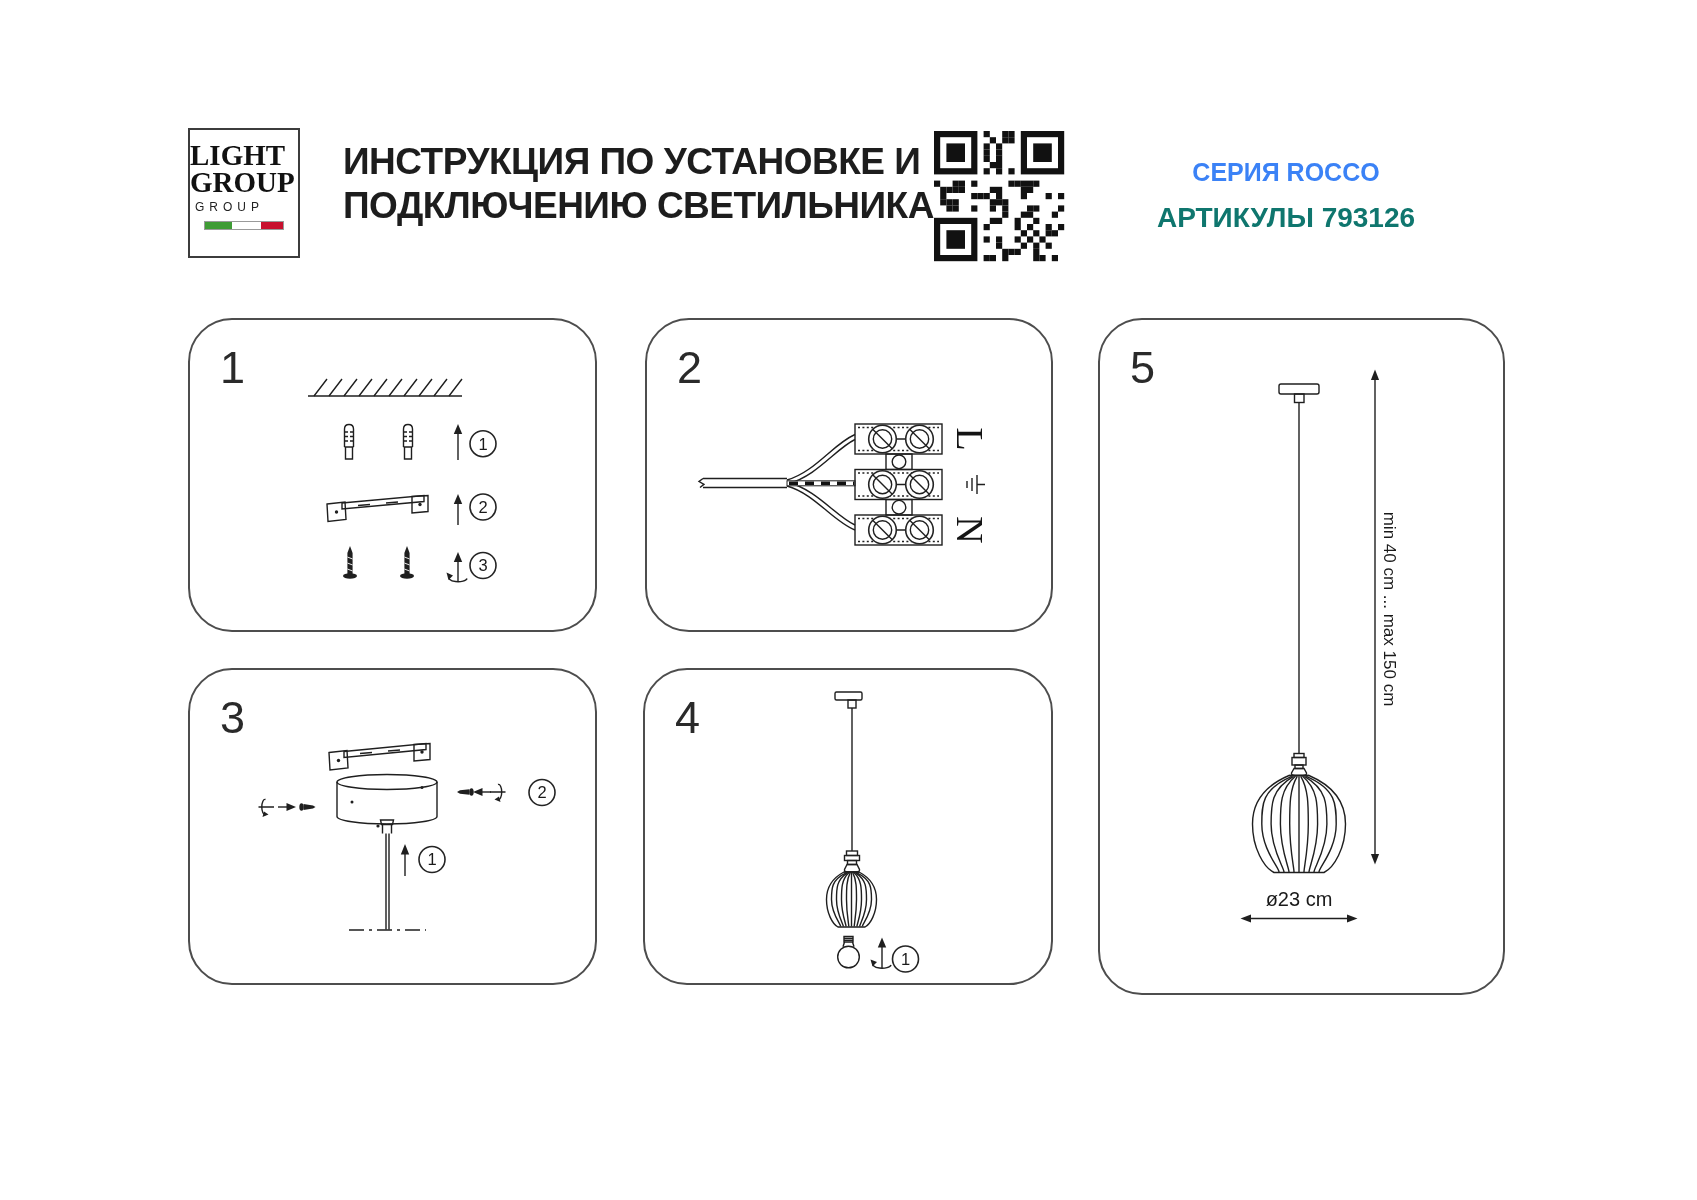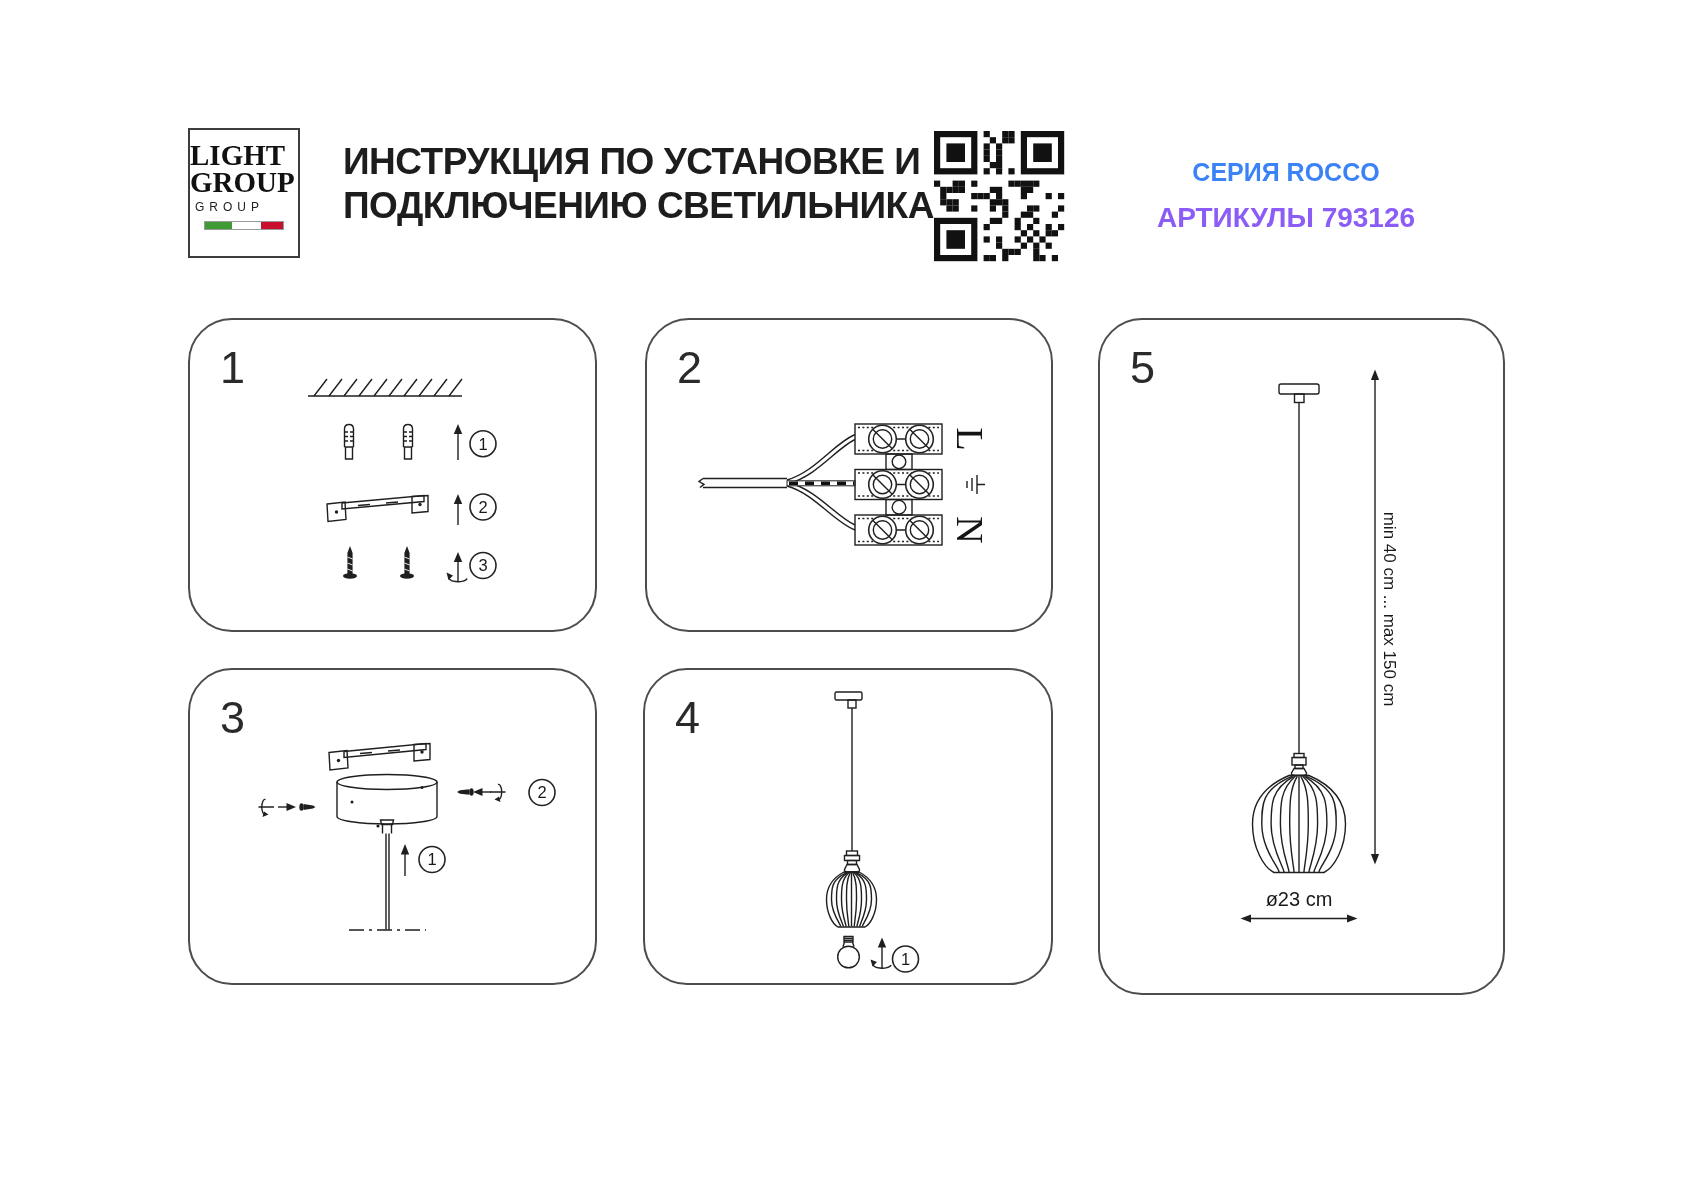--- a/index.html
+++ b/index.html
@@ -12,21 +12,21 @@
             line-height:27px;letter-spacing:0px;color:#111;}
   .logo-group{font-family:"Liberation Sans",sans-serif;font-size:12px;letter-spacing:5px;
               color:#222;margin-top:4px;padding-left:5px;}
   .flag{display:flex;width:78px;height:7px;margin:7px auto 0;border:1px solid #9a9a9a;box-sizing:content-box;}
   .flag span{height:100%;}
   .title{position:absolute;left:343px;top:140px;font-weight:bold;font-size:37px;line-height:44px;
          letter-spacing:-0.5px;color:#1d1d1d;}
   .qr{position:absolute;left:930px;top:127px;}
   .series-block{position:absolute;left:1150px;top:158px;width:272px;text-align:center;}
   .series{font-weight:bold;font-size:25px;color:#3b82f6;}
-  .articles{font-weight:bold;font-size:28px;color:#8b5cf6;margin-top:15px;}
+  .articles{font-weight:bold;font-size:28px;color:#0f766e;margin-top:15px;}
   
   .panel{position:absolute;border:2px solid #4d4d4d;border-radius:44px;box-sizing:border-box;background:#fff;}
   .p1{left:188px;top:318px;width:409px;height:314px;}
   .p2{left:645px;top:318px;width:408px;height:314px;}
   .p3{left:188px;top:668px;width:409px;height:317px;}
   .p4{left:643px;top:668px;width:410px;height:317px;}
   .p5{left:1098px;top:318px;width:407px;height:677px;}
   .pnum{position:absolute;left:30px;top:22px;font-size:45px;font-weight:400;color:#2a2a2a;}
   .panel svg{position:absolute;left:0;top:0;}
   

